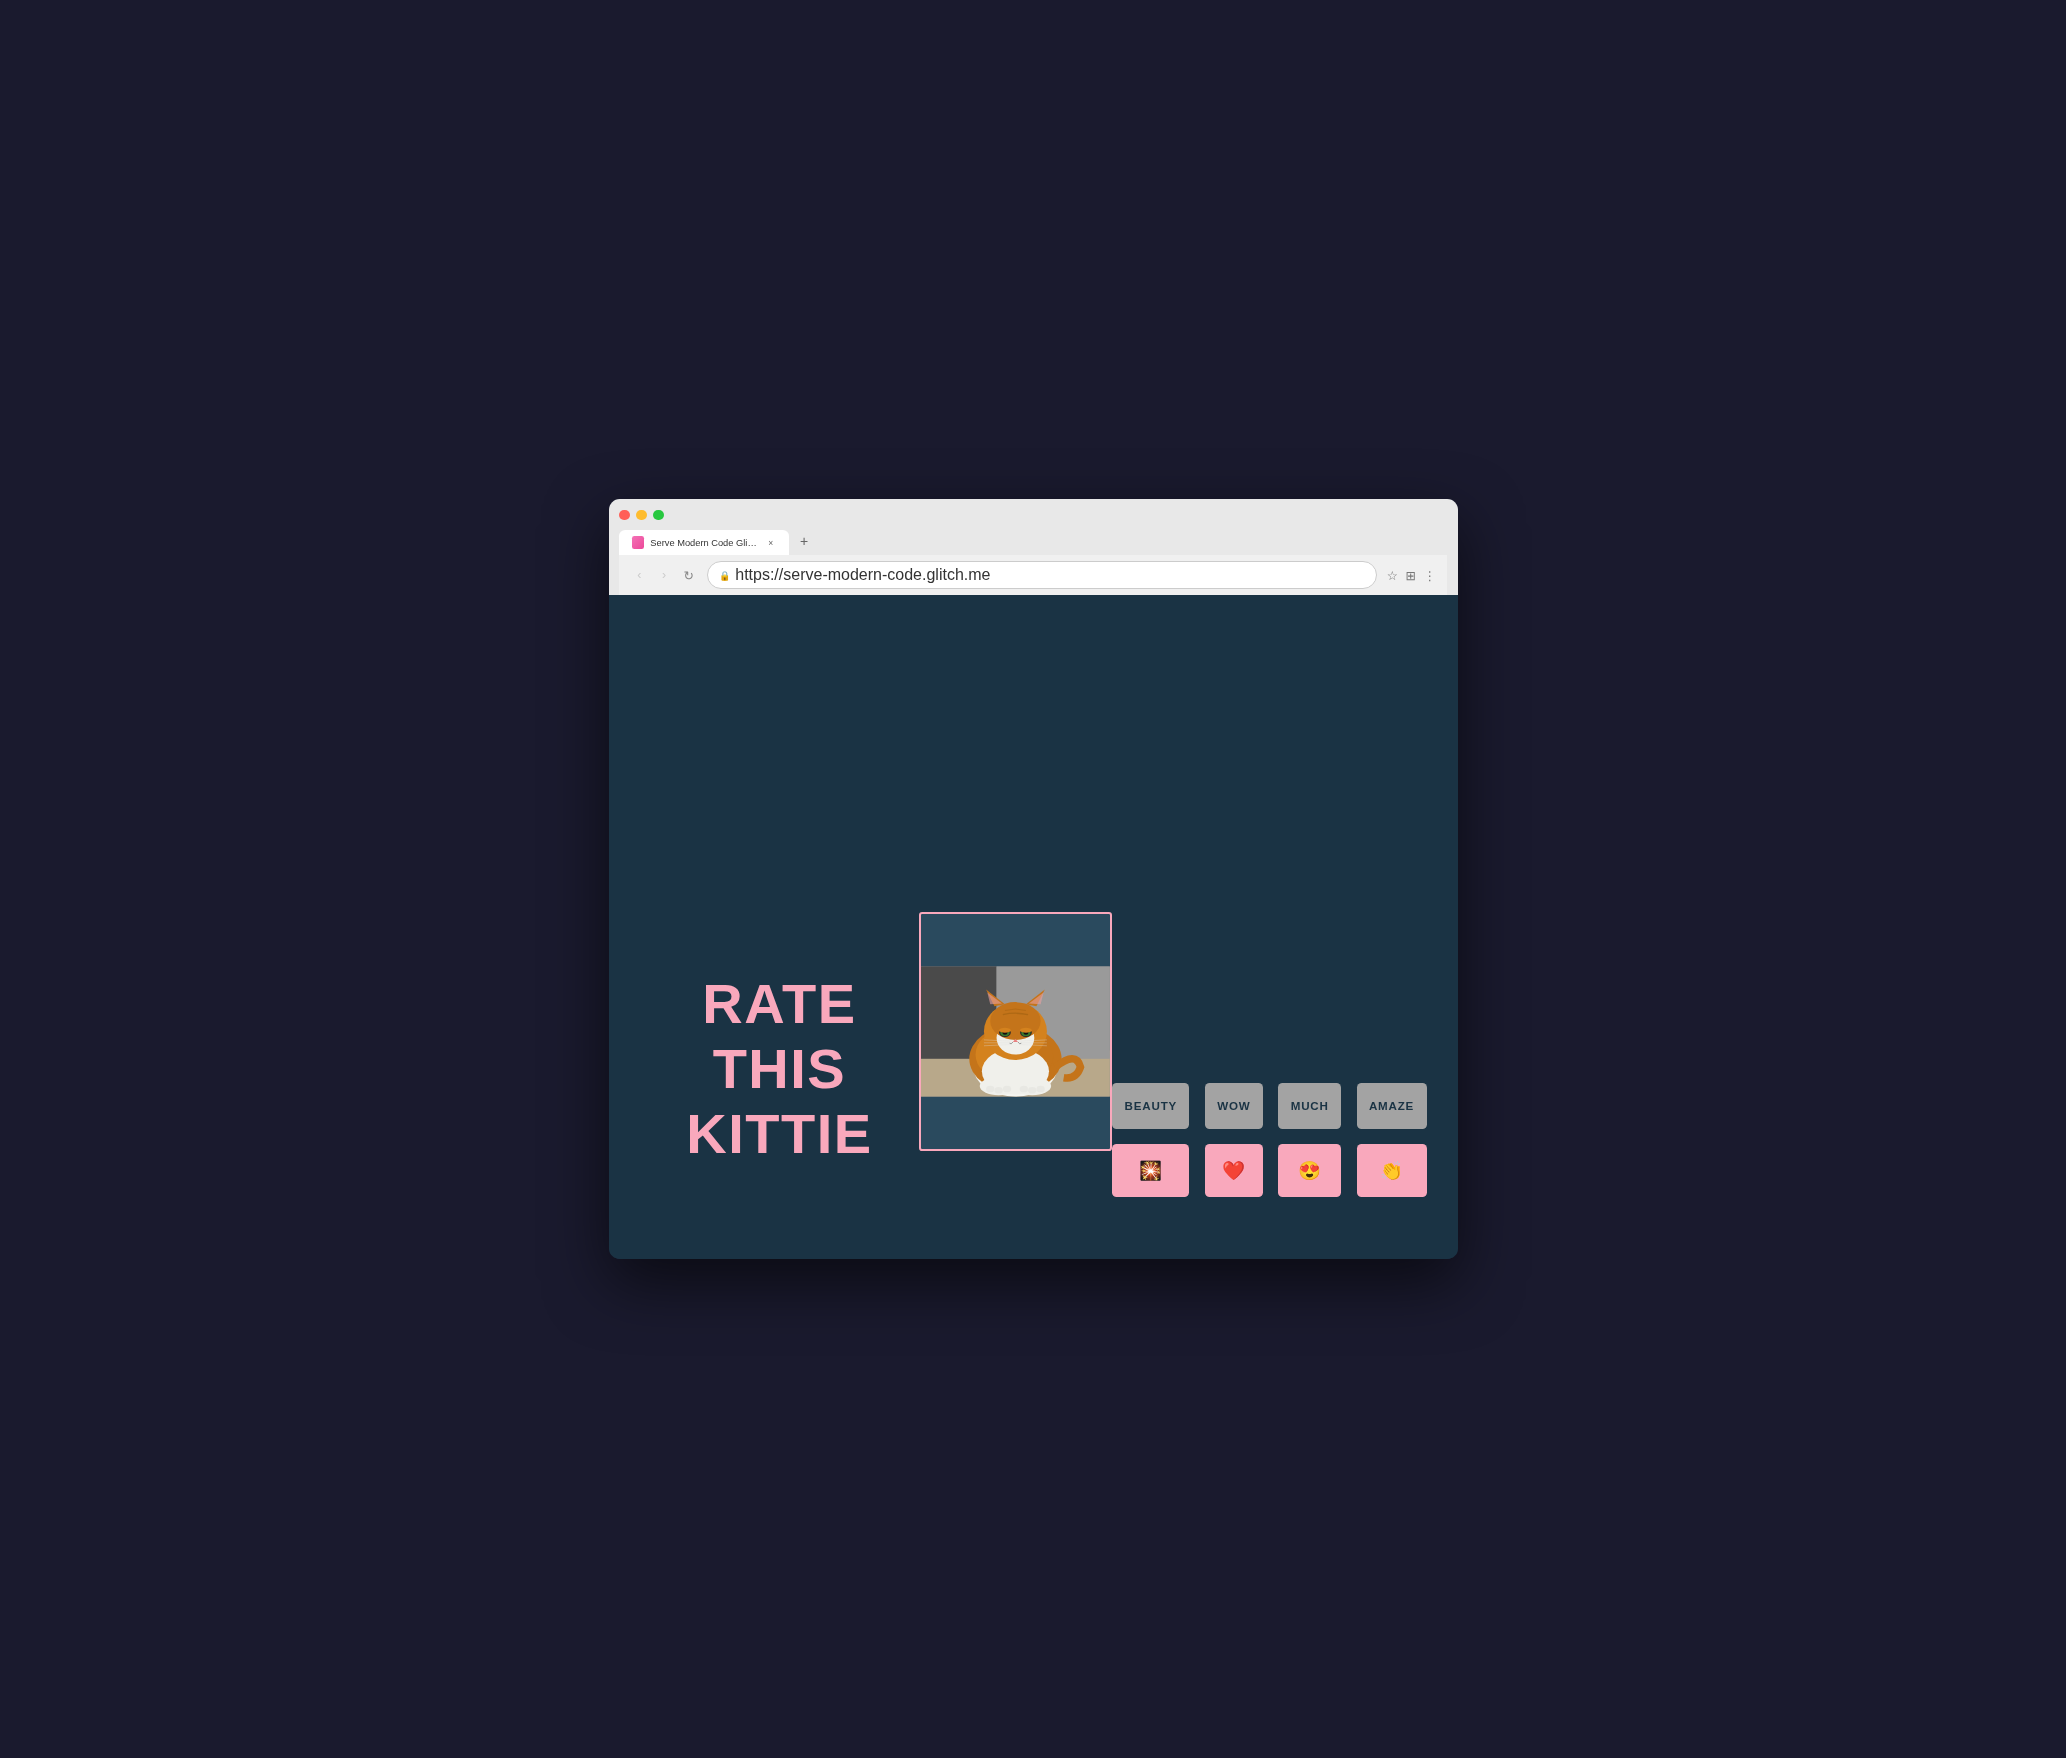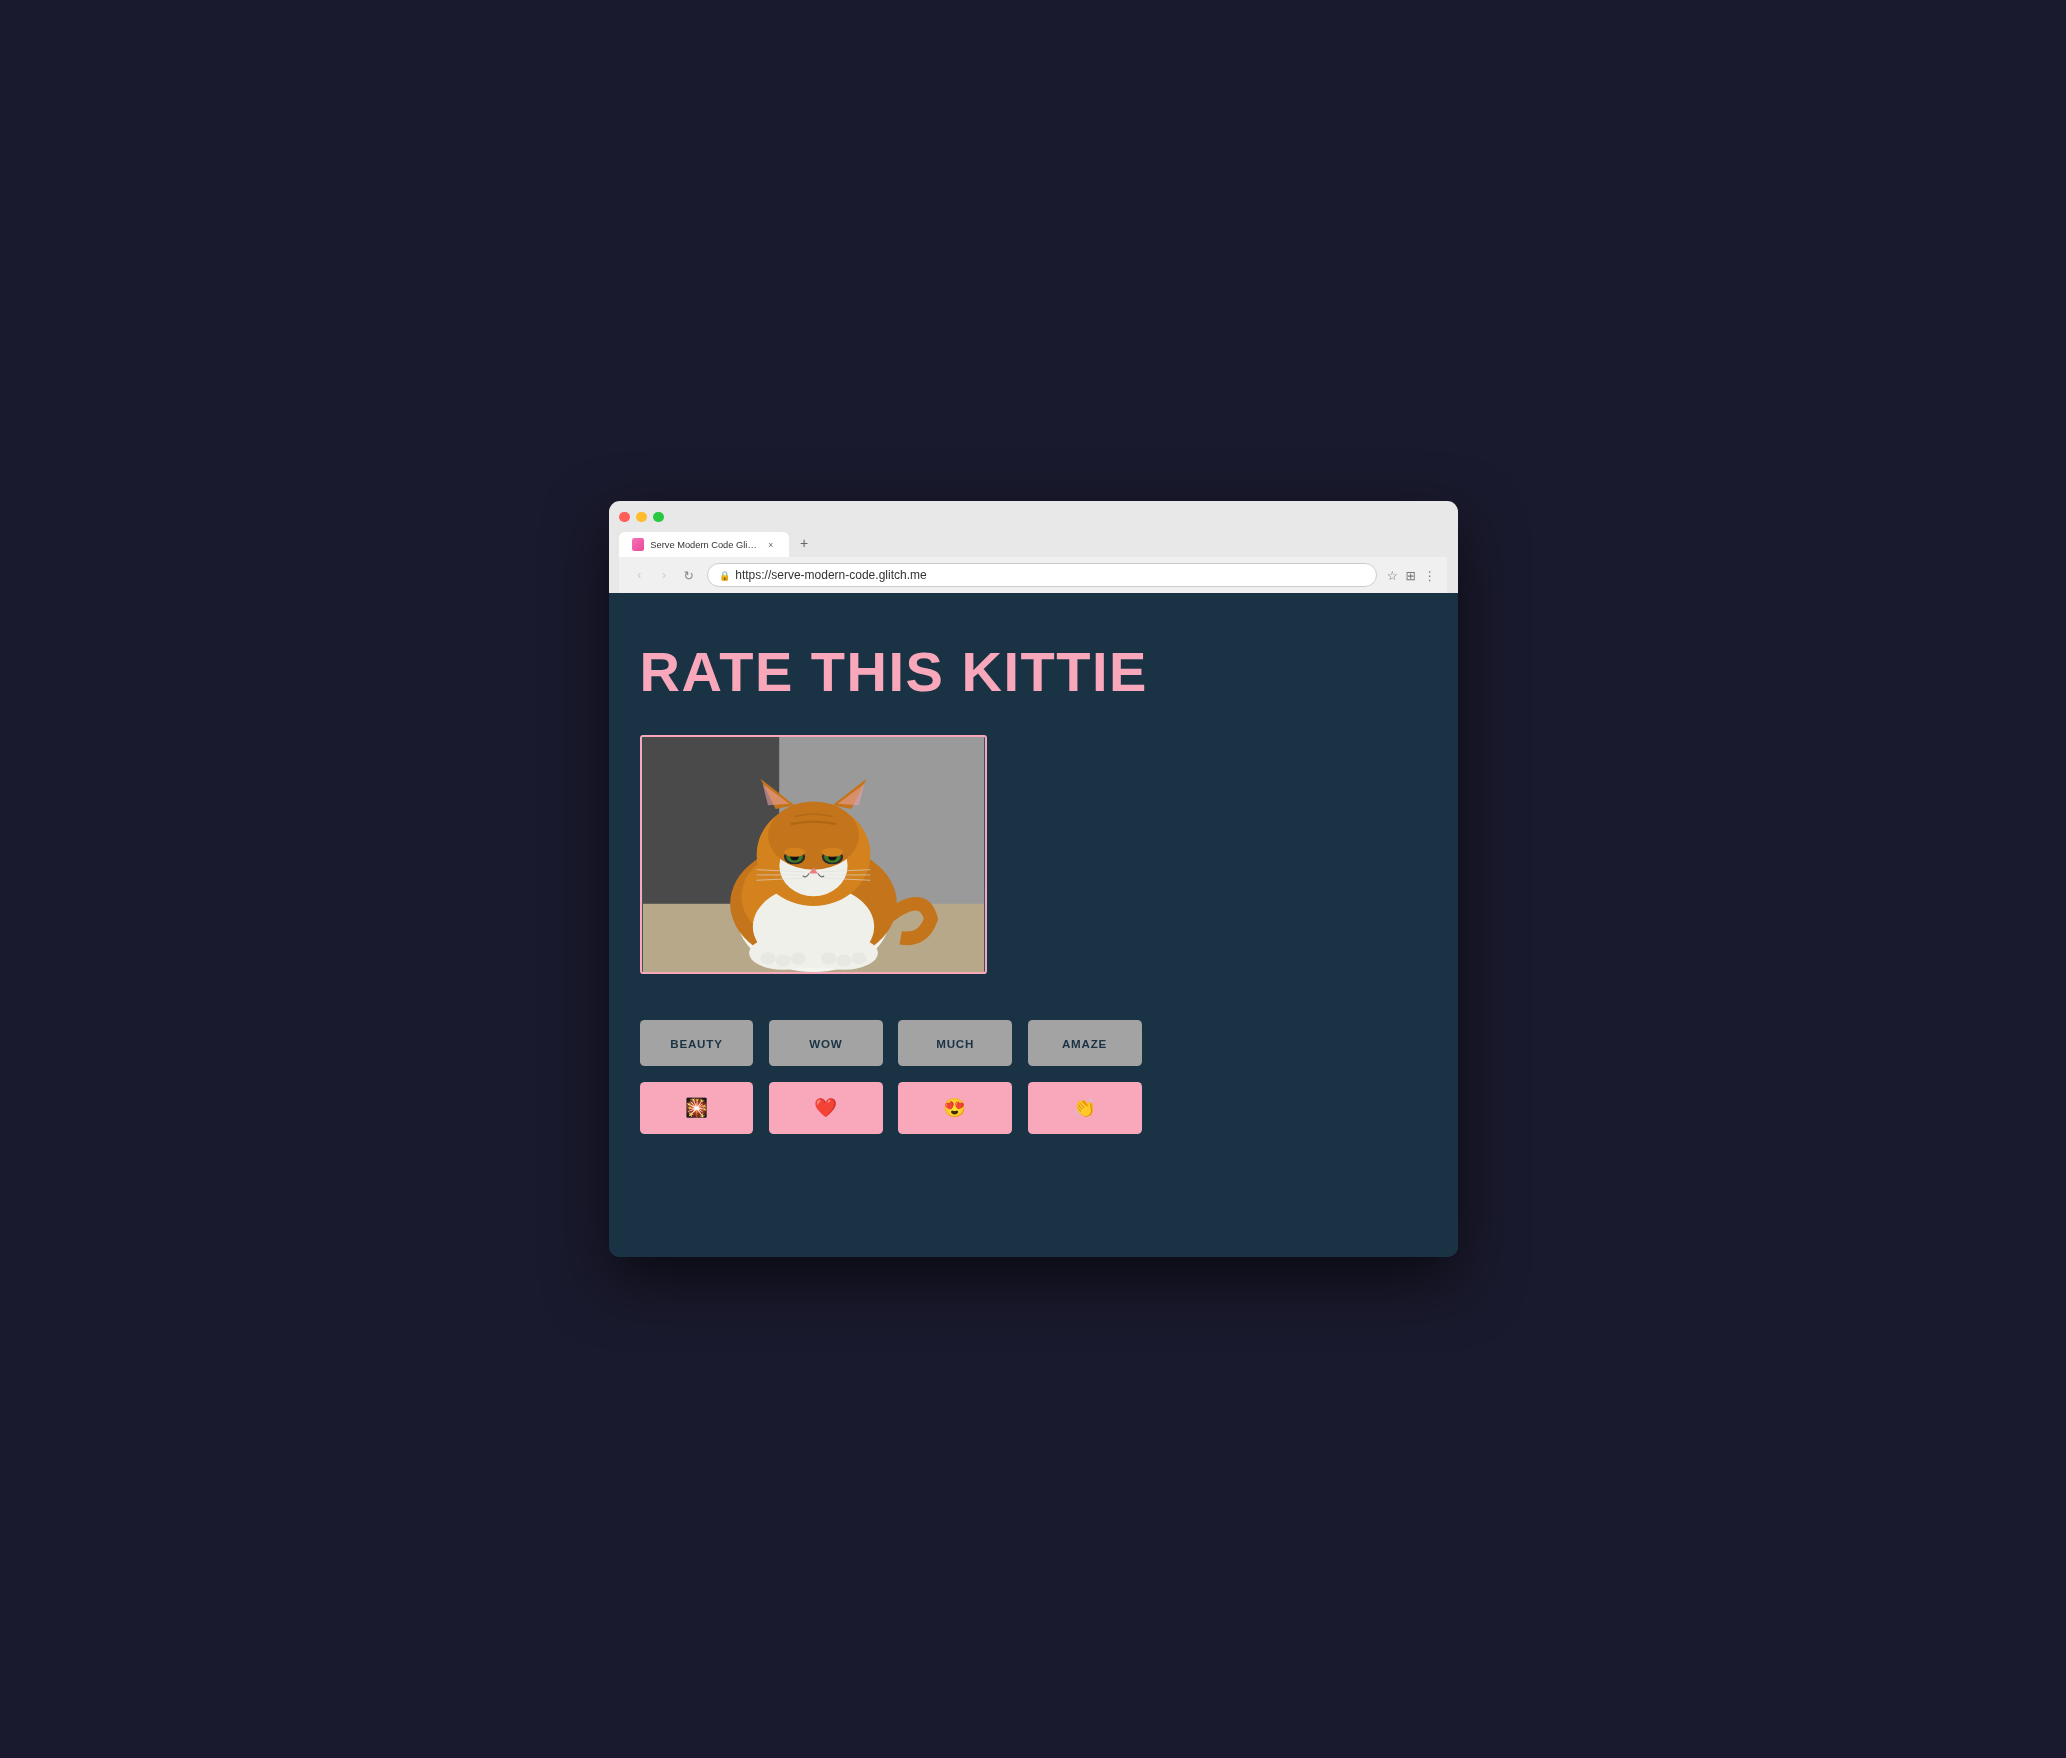--- a/index.html
+++ b/index.html
@@ -141,43 +141,43 @@
       align-items: center;
       gap: 4.6px;
     }
 
     .lock-icon {
       color: #666;
       font-size: 9.3px;
     }
 
     .address-text {
-      font-size: 12px;
+      font-size: 16px;
       color: #333;
       text-align: center;
     }
 
     .toolbar-actions {
       display: flex;
       gap: 7.7px;
       align-items: center;
       color: #777;
       font-size: 12.4px;
     }
 
     .toolbar-icon { cursor: pointer; }
 
     
     .page-content {
       background: #1a3344;
       min-height: 664px;
       display: flex;
-      flex-direction: column;
-      align-items: flex-start;
-      padding: 46px 31px 39px;
+      flex-direction: row;
+      align-items: flex-end;
+      padding: 46px 31px 62px;
     }
 
     .page-title {
       font-size: 56px;
       font-weight: 900;
       color: #f9a8bc;
       text-transform: uppercase;
       letter-spacing: 1.5px;
       margin-bottom: 31px;
       text-align: center;

